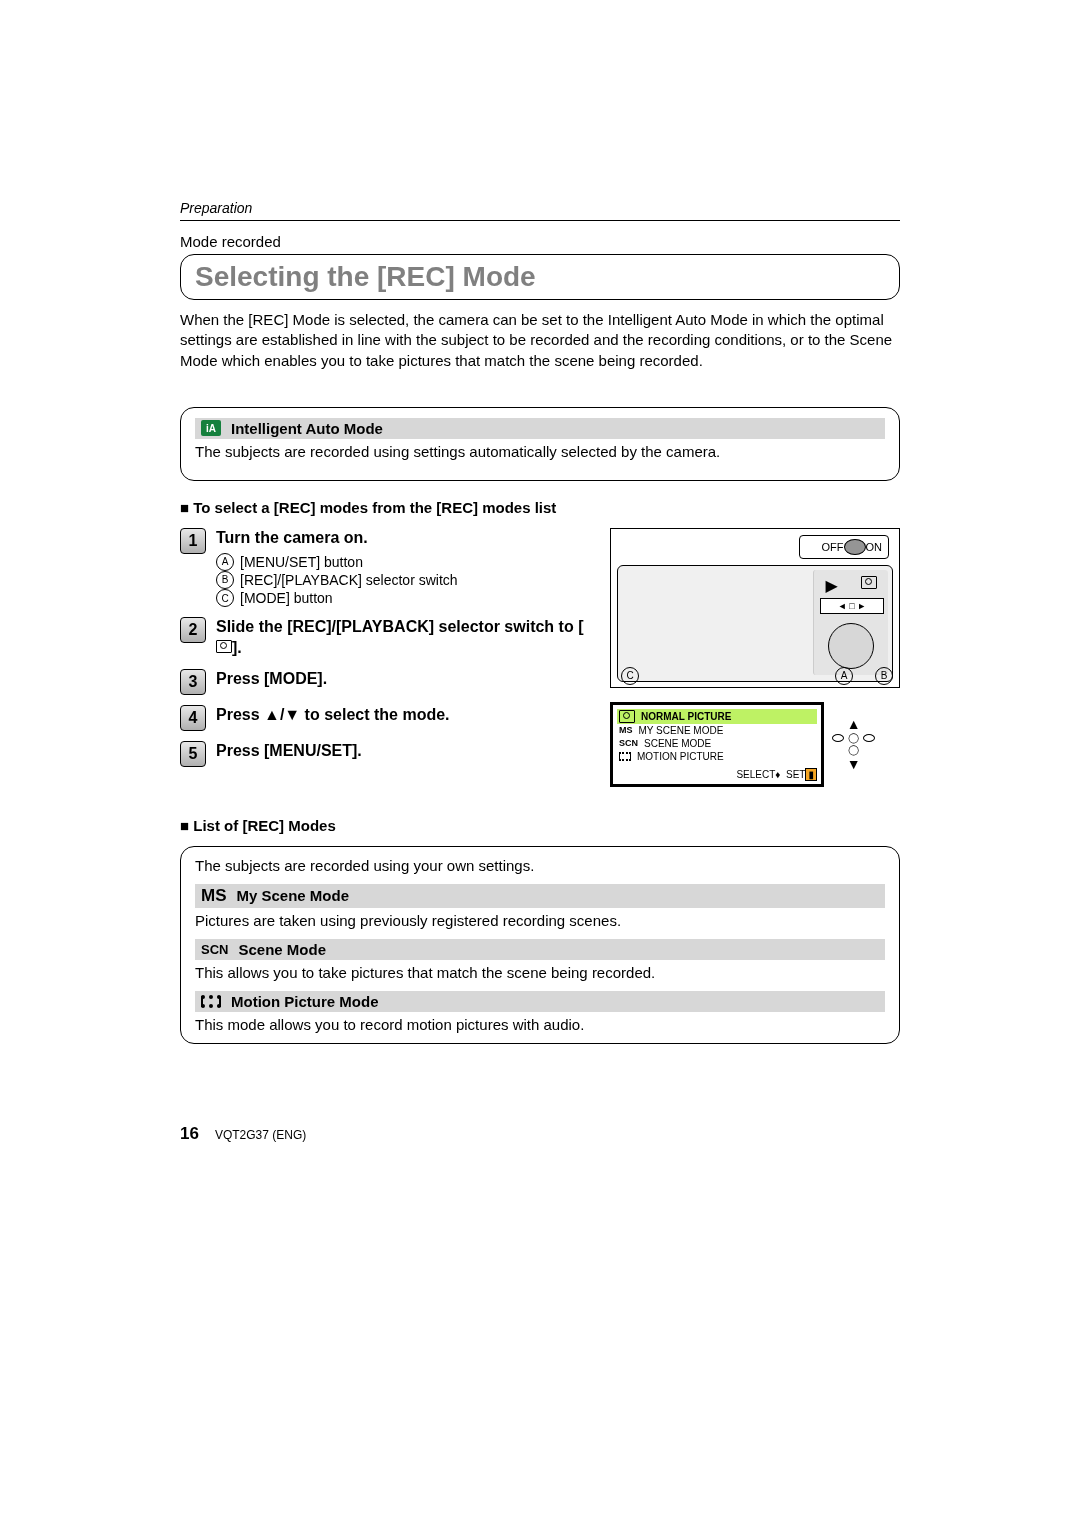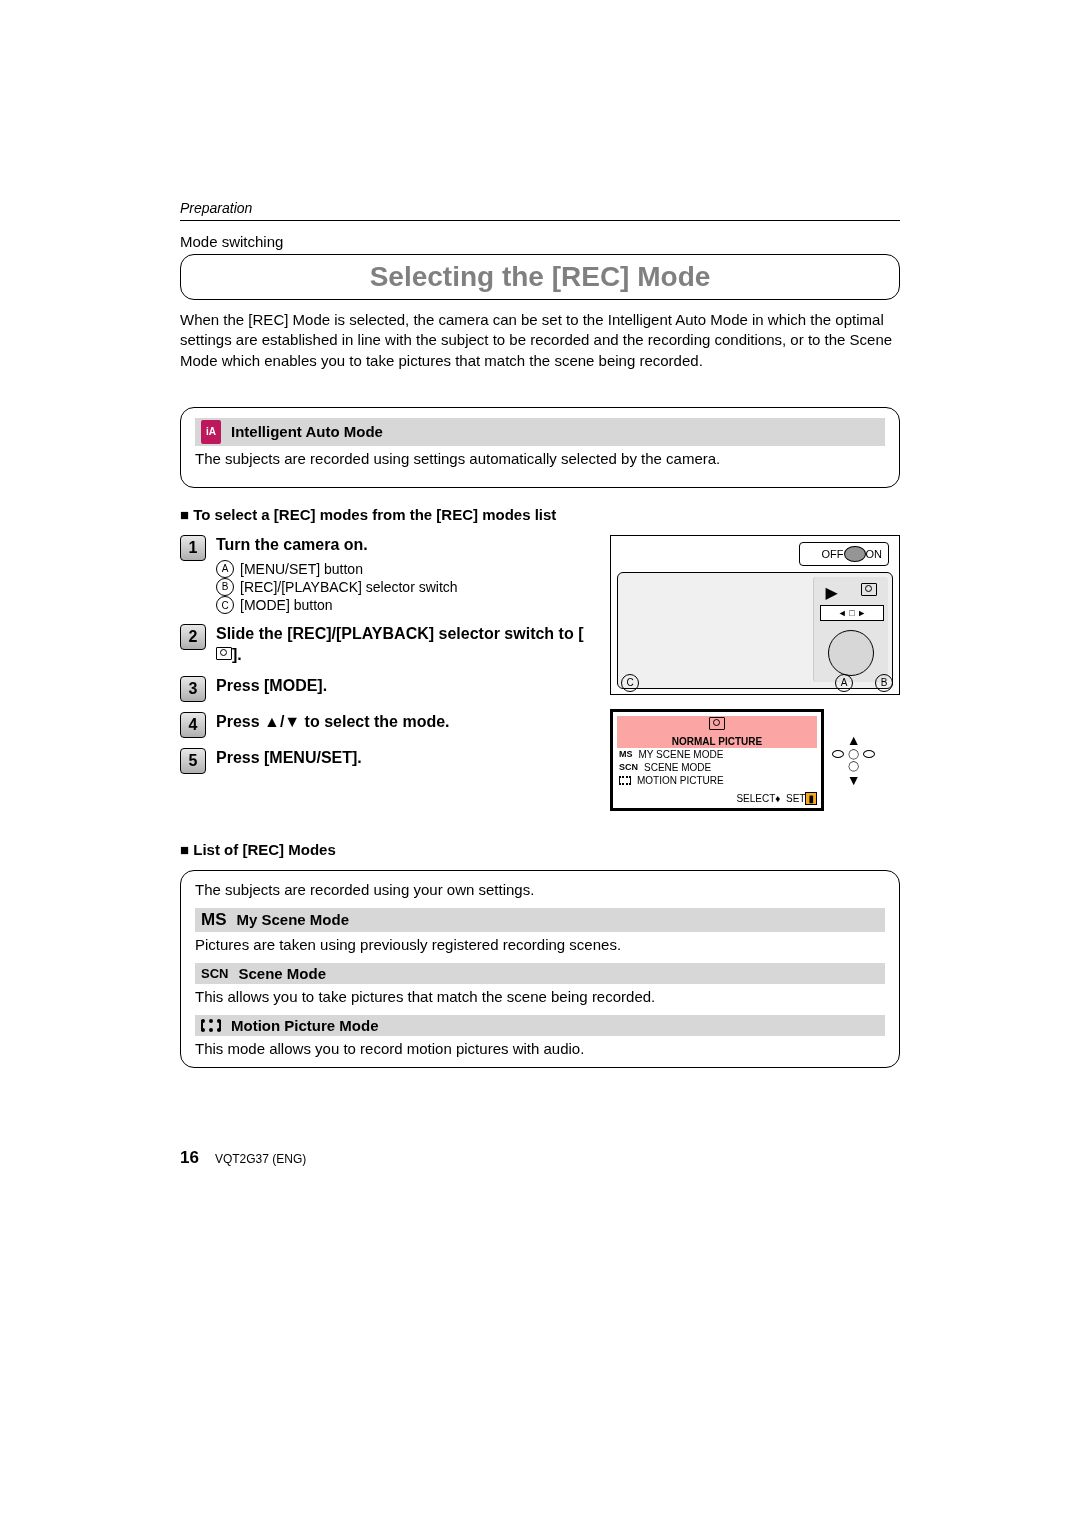--- a/index.html
+++ b/index.html
@@ -29,21 +29,20 @@
     border: 1px solid #000;
     border-radius: 14px;
     padding: 6px 14px;
     margin-bottom: 10px;
     position: relative;
   }
   .banner-title {
     font-size: 28px;
     font-weight: bold;
     color: #808080;
-    text-align: center;
   }
   .intro {
     font-size: 15px;
     line-height: 1.35;
     margin-bottom: 36px;
   }
   .box {
     border: 1px solid #000;
     border-radius: 14px;
     padding: 10px 14px;
@@ -233,23 +232,22 @@
     background:#fff;
   }
   .menu-item {
     font-size: 10px;
     padding: 1px 2px;
     display:flex;
     gap:6px;
     align-items:center;
   }
   .menu-item.highlight {
-    background:#fca5a5;
+    background:#bef264;
     font-weight:bold;
-    flex-direction:column;
   }
   .menu-footer {
     font-size:10px;
     text-align:right;
     margin-top:6px;
   }
   .menu-footer .setbox{
     background:#f5a623;
     padding:0 2px;
     border:1px solid #000;
@@ -276,22 +274,22 @@
     gap:16px;
     font-size:12px;
     margin-top:80px;
   }
   .footer-page {
     font-weight:bold;
     font-size:17px;
   }
   .icon-ia {
     display:inline-flex;
-    width:20px;height:24px;
-    background:#be185d;color:#fff;
+    width:20px;height:16px;
+    background:#15803d;color:#fff;
     font-size:10px;font-weight:bold;
     align-items:center;justify-content:center;
     border-radius:2px;
   }
   .icon-cam {
     display:inline-block;
     width:18px;height:14px;
     border:2px solid #000;
     border-radius:2px;
     position:relative;
@@ -319,21 +317,21 @@
     display:inline-block;width:14px;height:11px;border:1.5px solid #000;border-radius:1px;position:relative;
   }
   .cam-rect-icon::after{content:"";position:absolute;top:1.5px;left:3px;width:5px;height:5px;border:1.5px solid #000;border-radius:50%;}
 </style>
 </head>
 <body>
 
 <div class="page">
 
   <div class="section-label">Preparation</div>
-  <div class="subheader">Mode switching</div>
+  <div class="subheader">Mode recorded</div>
 
   <div class="banner">
     <div class="banner-title">Selecting the [REC] Mode</div>
   </div>
 
   <div class="intro">When the [REC] Mode is selected, the camera can be set to the Intelligent Auto Mode in which the optimal settings are established in line with the subject to be recorded and the recording conditions, or to the Scene Mode which enables you to take pictures that match the scene being recorded.</div>
 
   <div class="box">
     <div class="mode-header">
       <span class="icon-ia">iA</span>

